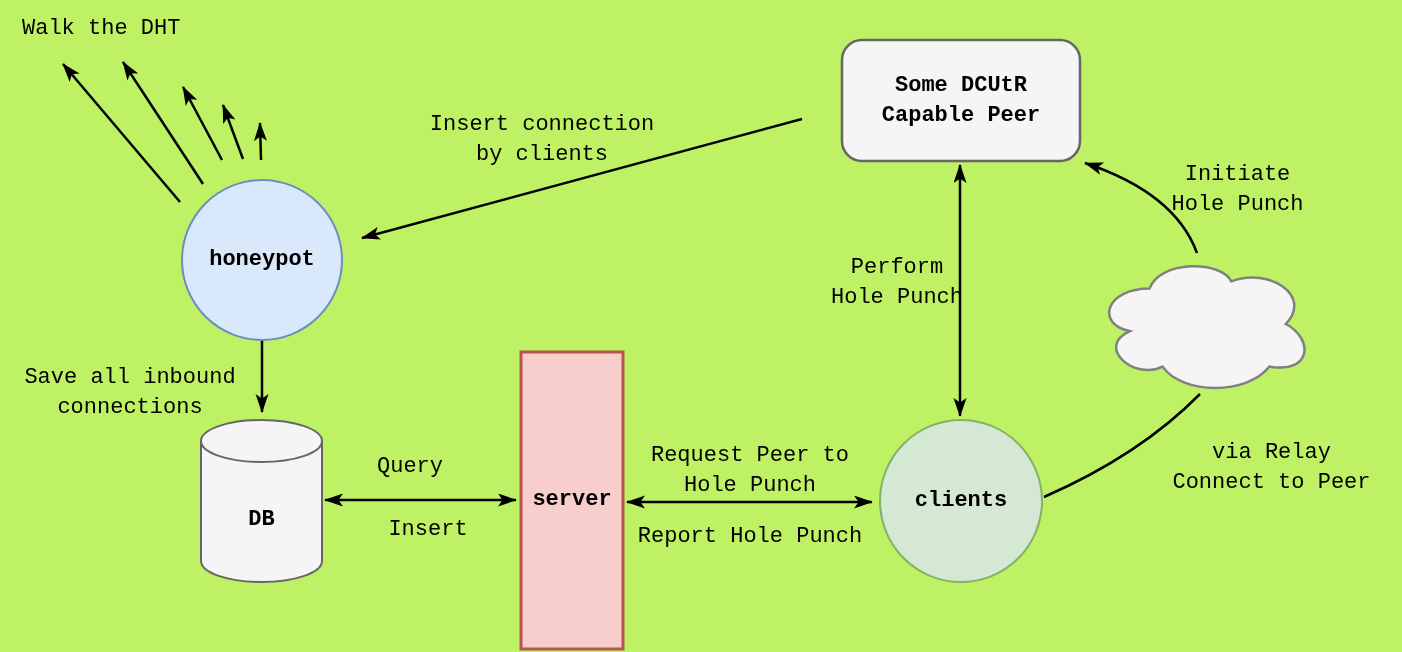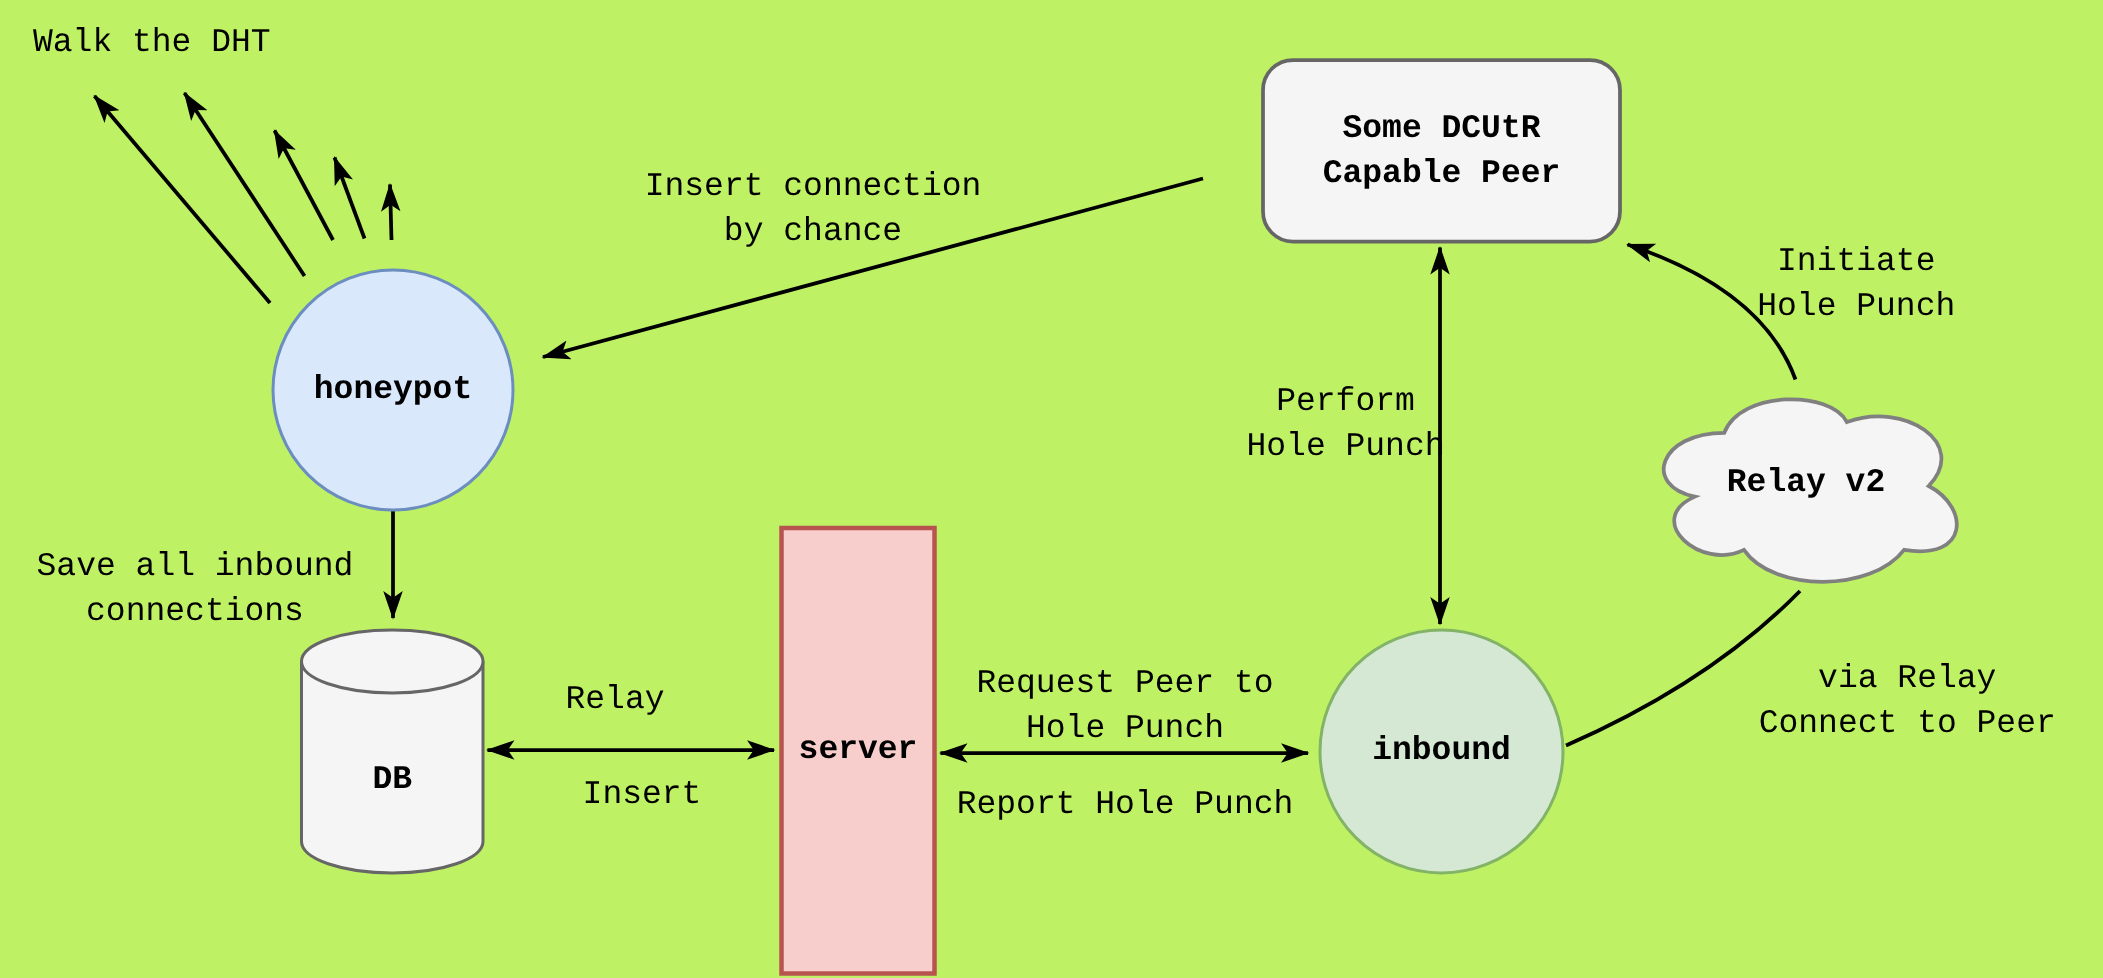--- a/index.html
+++ b/index.html
@@ -82,30 +82,30 @@
              C 1313 295.6 1269.4 267.2 1231.3 281.4
              C 1220.4 260.1 1160.4 260.1 1149.5 288.5 Z" stroke-width="2.5" fill="#f5f5f5" stroke="#808080"></path>
   </svg>
 
   <div class="lbl left" style="left:22px;top:14px;width:220px">
     <span>Walk the DHT</span>
   </div>
 
   <div class="lbl" style="left:392px;top:110px;width:300px">
     <span>Insert connection</span>
-    <span>by chance</span>
+    <span>by clients</span>
   </div>
 
   <div class="lbl" style="left:10px;top:363px;width:240px">
     <span>Save all inbound</span>
     <span>connections</span>
   </div>
 
   <div class="lbl" style="left:330px;top:452px;width:160px">
-    <span>Relay</span>
+    <span>Query</span>
   </div>
 
   <div class="lbl" style="left:348px;top:515px;width:160px">
     <span>Insert</span>
   </div>
 
   <div class="lbl" style="left:600px;top:441px;width:300px">
     <span>Request Peer to</span>
     <span>Hole Punch</span>
   </div>
@@ -135,25 +135,22 @@
 
   <div class="node-lbl" style="left:201px;top:505px;width:121px">
     <span>DB</span>
   </div>
 
   <div class="node-lbl" style="left:521px;top:485px;width:102px">
     <span>server</span>
   </div>
 
   <div class="node-lbl" style="left:881px;top:486px;width:160px">
-    <span>inbound</span>
+    <span>clients</span>
   </div>
 
   <div class="node-lbl" style="left:842px;top:71px;width:238px">
     <span>Some DCUtR</span>
     <span>Capable Peer</span>
   </div>
 
-  <div class="node-lbl" style="left:1095px;top:307px;width:218px">
-    <span>Relay v2</span>
-  </div>
 
 </div>
 
 </body></html>

